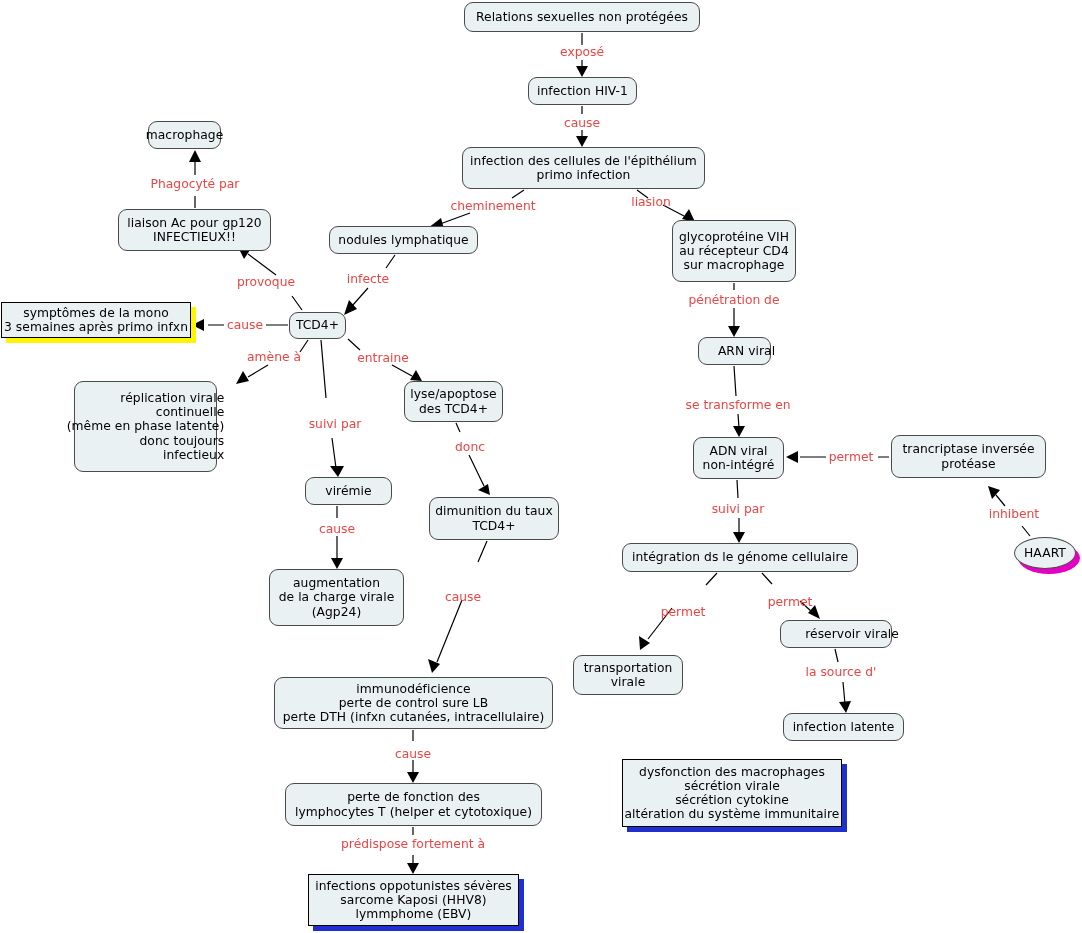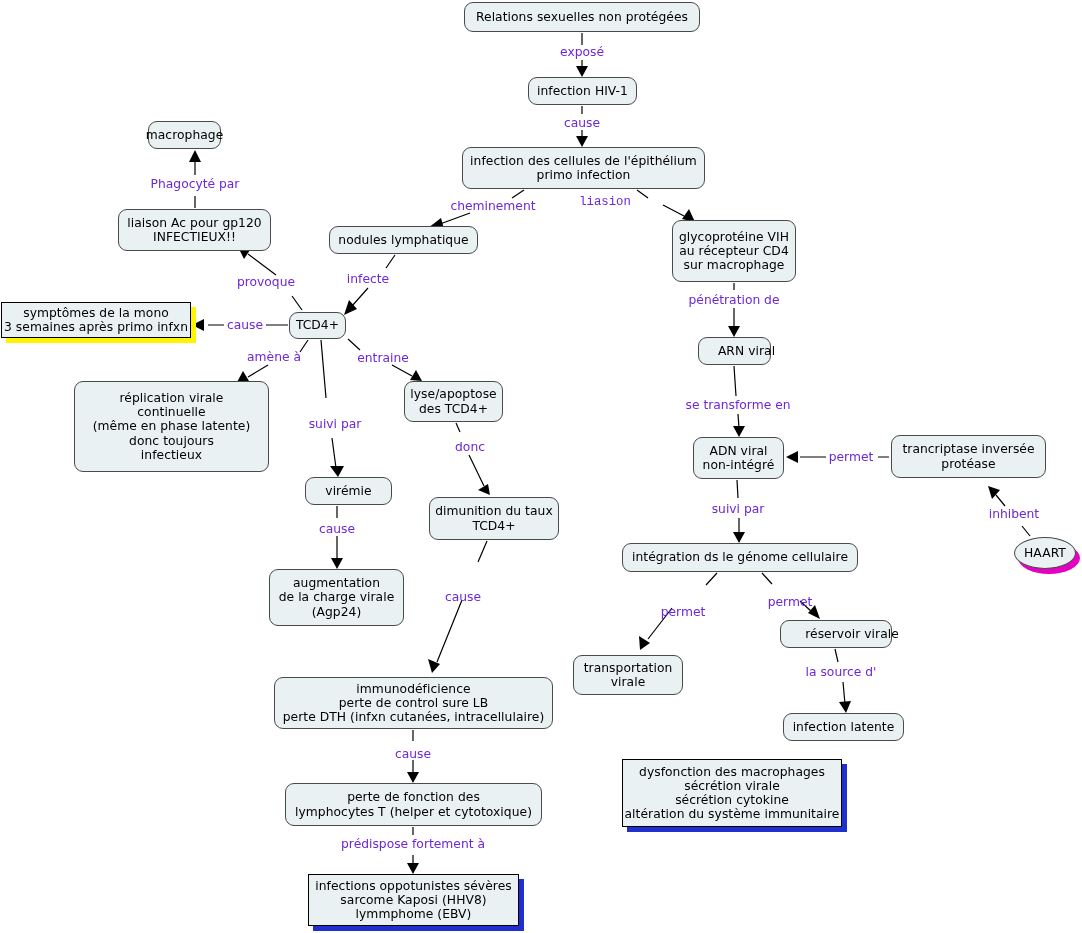--- a/index.html
+++ b/index.html
@@ -52,21 +52,21 @@
   }
   
   .node.sh-yellow { box-shadow: 5px 5px 0 0 #fff500; }
   .node.sh-blue   { box-shadow: 5px 5px 0 0 #2030d0; }
   .node.sh-magenta{ box-shadow: 4px 5px 0 0 #e700c3; }
 
   .edge-label {
     position: absolute;
     font-size: 12.3px;
     line-height: 14px;
-    color: #6d28d9;
+    color: #ef4444;
     background: transparent;
     white-space: pre;
     text-align: center;
     transform: translate(-50%, -50%);
     pointer-events: none;
   }
 </style>
 </head>
 <body>
 
@@ -180,21 +180,21 @@
       <div class="node" style="left: 118px; top: 209px; width: 153px; height: 42px;">liaison Ac pour gp120
 INFECTIEUX!!</div>
       <div class="node" style="left: 329px; top: 226px; width: 149px; height: 28px;">nodules lymphatique</div>
       <div class="node" style="left: 672px; top: 220px; width: 124px; height: 62px;">glycoprotéine VIH
 au récepteur CD4
 sur macrophage</div>
       <div class="node square sh-yellow" style="left: 1px; top: 302px; width: 190px; height: 36px; text-align: center;">symptômes de la mono
 3 semaines après primo infxn</div>
       <div class="node" style="left: 289px; top: 312px; width: 57px; height: 27px;">TCD4+</div>
       <div class="node" style="left: 698px; top: 337px; width: 73px; height: 28px; padding-left: 24px;">ARN viral</div>
-      <div class="node" style="left: 74px; top: 381px; width: 195px; height: 91px;">réplication virale
+      <div class="node" style="left: 74px; top: 381px; width: 143px; height: 91px; text-align: right;">réplication virale
 continuelle
 (même en phase latente)
 donc toujours
 infectieux</div>
       <div class="node" style="left: 404px; top: 381px; width: 99px; height: 41px;">lyse/apoptose
 des TCD4+</div>
       <div class="node" style="left: 693px; top: 437px; width: 91px; height: 42px;">ADN viral
 non-intégré</div>
       <div class="node" style="left: 891px; top: 435px; width: 155px; height: 43px;">trancriptase inversée
 protéase</div>
@@ -220,21 +220,21 @@
       <div class="node" style="left: 285px; top: 783px; width: 257px; height: 43px;">perte de fonction des
 lymphocytes T (helper et cytotoxique)</div>
       <div class="node square sh-blue" style="left: 308px; top: 874px; width: 211px; height: 52px;">infections oppotunistes sévères
 sarcome Kaposi (HHV8)
 lymmphome (EBV)</div>
     </div>
   <div id="label-layer">
       <div class="edge-label" style="left: 582px; top: 52px;">exposé</div>
       <div class="edge-label" style="left: 582px; top: 123px;">cause</div>
       <div class="edge-label" style="left: 493px; top: 206px;">cheminement</div>
-      <div class="edge-label" style="left: 605px; top: 202px; font-family: Liberation Mono, monospace;">liasion</div>
+      <div class="edge-label" style="left: 651px; top: 202px;">liasion</div>
       <div class="edge-label" style="left: 368px; top: 279px;">infecte</div>
       <div class="edge-label" style="left: 266px; top: 282px;">provoque</div>
       <div class="edge-label" style="left: 245px; top: 325px;">cause</div>
       <div class="edge-label" style="left: 274px; top: 357px;">amène à</div>
       <div class="edge-label" style="left: 335px; top: 424px;">suivi par</div>
       <div class="edge-label" style="left: 383px; top: 358px;">entraine</div>
       <div class="edge-label" style="left: 470px; top: 447px;">donc</div>
       <div class="edge-label" style="left: 337px; top: 529px;">cause</div>
       <div class="edge-label" style="left: 463px; top: 597px;">cause</div>
       <div class="edge-label" style="left: 734px; top: 300px;">pénétration de</div>

